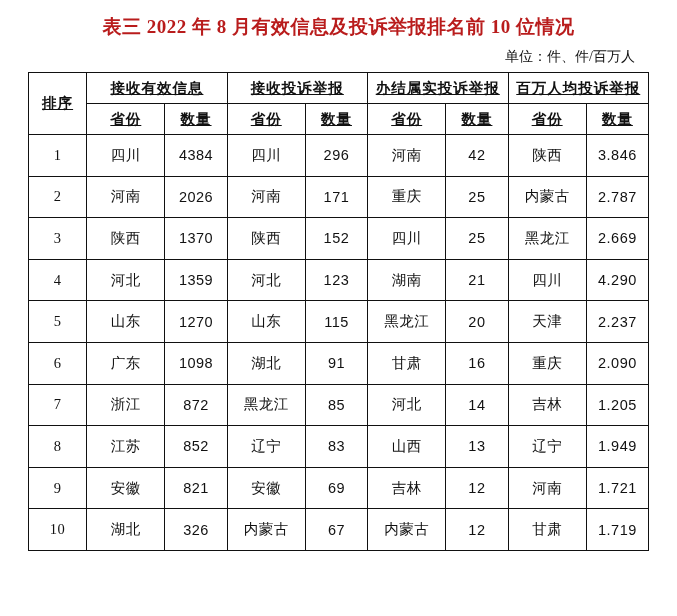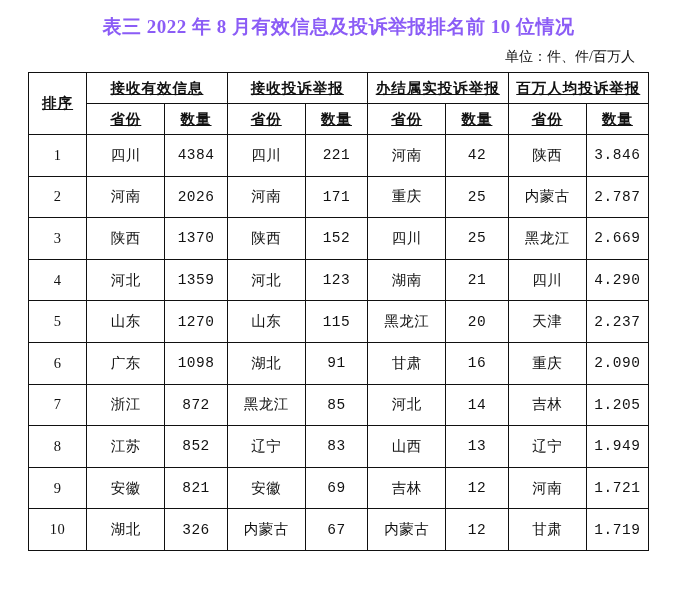--- a/index.html
+++ b/index.html
@@ -21,21 +21,21 @@
     box-sizing: border-box;
     padding: 0 28px;
   }
   .title {
     text-align: center;
     font-size: 19px;
     font-weight: bold;
     letter-spacing: 0.5px;
     margin-top: 14px;
     margin-bottom: 8px;
-    color: #8b5cf6;
+    color: #b91c1c;
   }
   .unit-line {
     text-align: right;
     font-size: 14px;
     margin-bottom: 6px;
     padding-right: 14px;
     color: #111;
   }
   table.main {
     border-collapse: collapse;
@@ -60,21 +60,21 @@
     font-size: 15px;
     font-weight: bold;
     letter-spacing: 2px;
   }
   table.main td {
     font-size: 14.5px;
     height: 38.6px;
     letter-spacing: 0.5px;
   }
   td.num {
-    font-family: Liberation Mono, monospace;
+    font-family: Liberation Sans, sans-serif;
     margin-top: 8px;
   }
   .col-rank { width: 58px; }
   .col-prov { width: 78px; }
   .col-val  { width: 62px; }
   .note {
     margin: 9px auto 0;
     width: 600px;
     font-size: 12.5px;
     line-height: 1.55;
@@ -123,21 +123,21 @@
         <th>省份</th>
         <th>数量</th>
       </tr>
     </thead>
     <tbody>
       <tr>
         <td>1</td>
         <td>四川</td>
         <td class="num">4384</td>
         <td>四川</td>
-        <td class="num">221</td>
+        <td class="num">296</td>
         <td>河南</td>
         <td class="num">42</td>
         <td>陕西</td>
         <td class="num">3.846</td>
       </tr>
       <tr>
         <td>2</td>
         <td>河南</td>
         <td class="num">2026</td>
         <td>河南</td>

